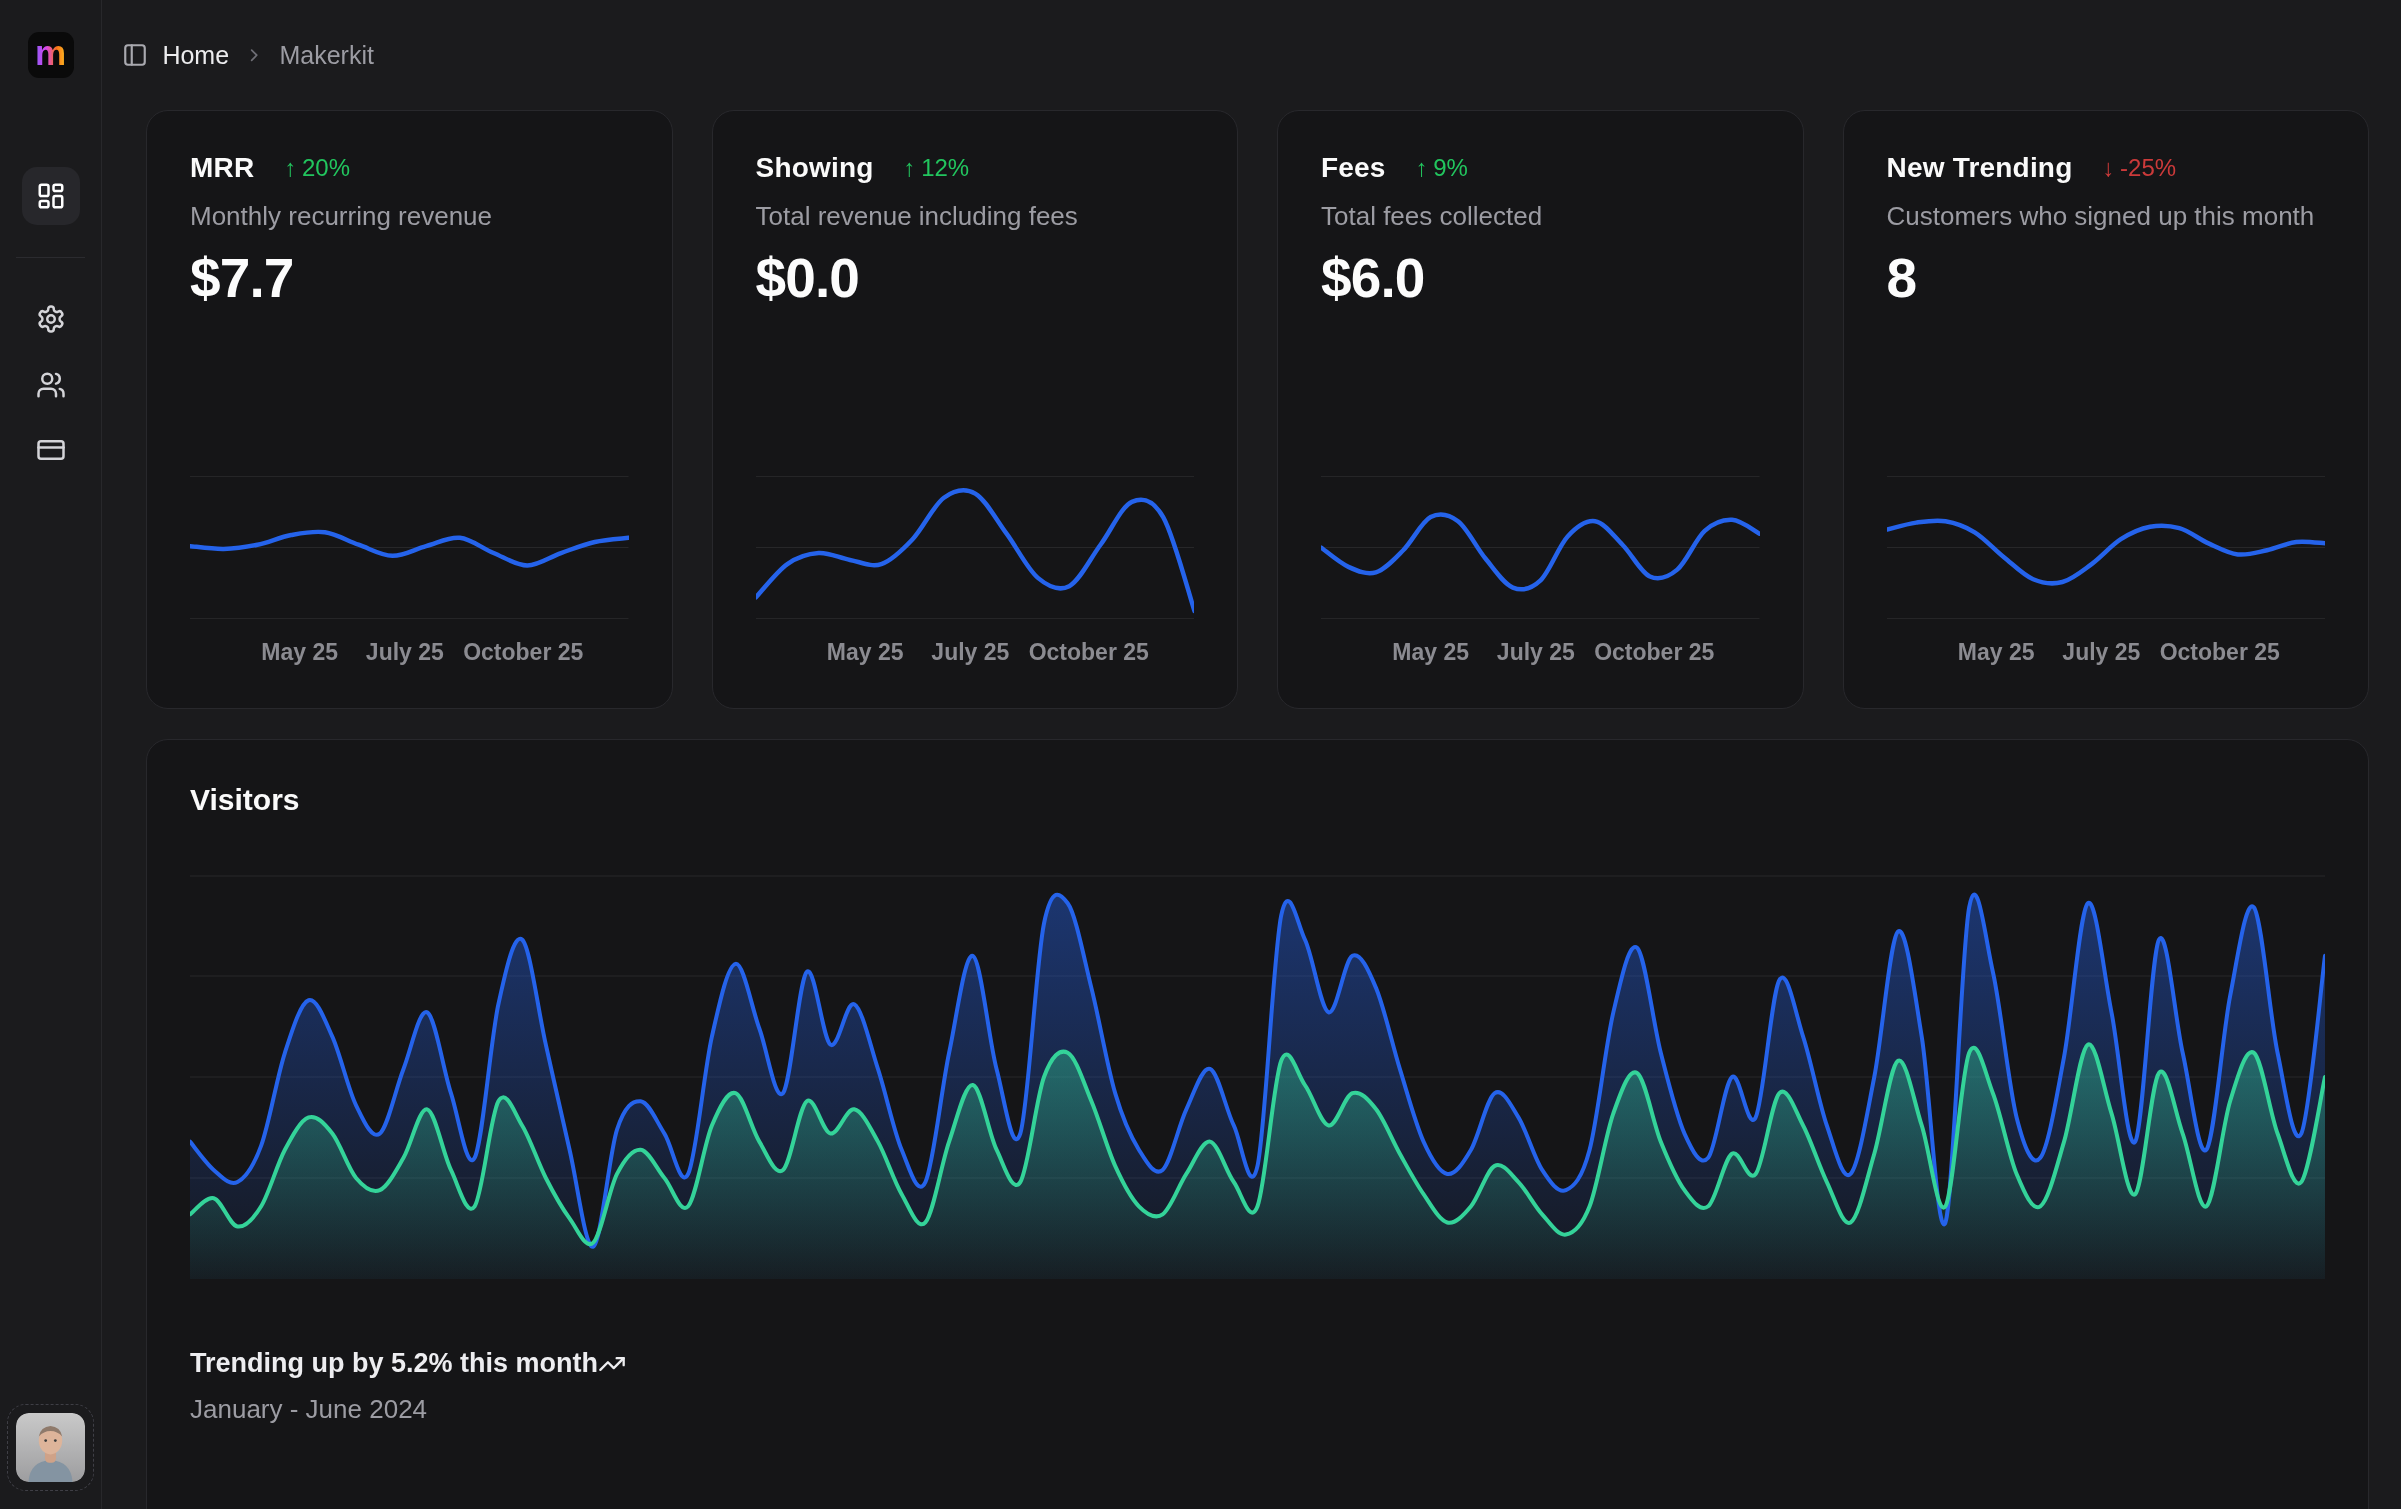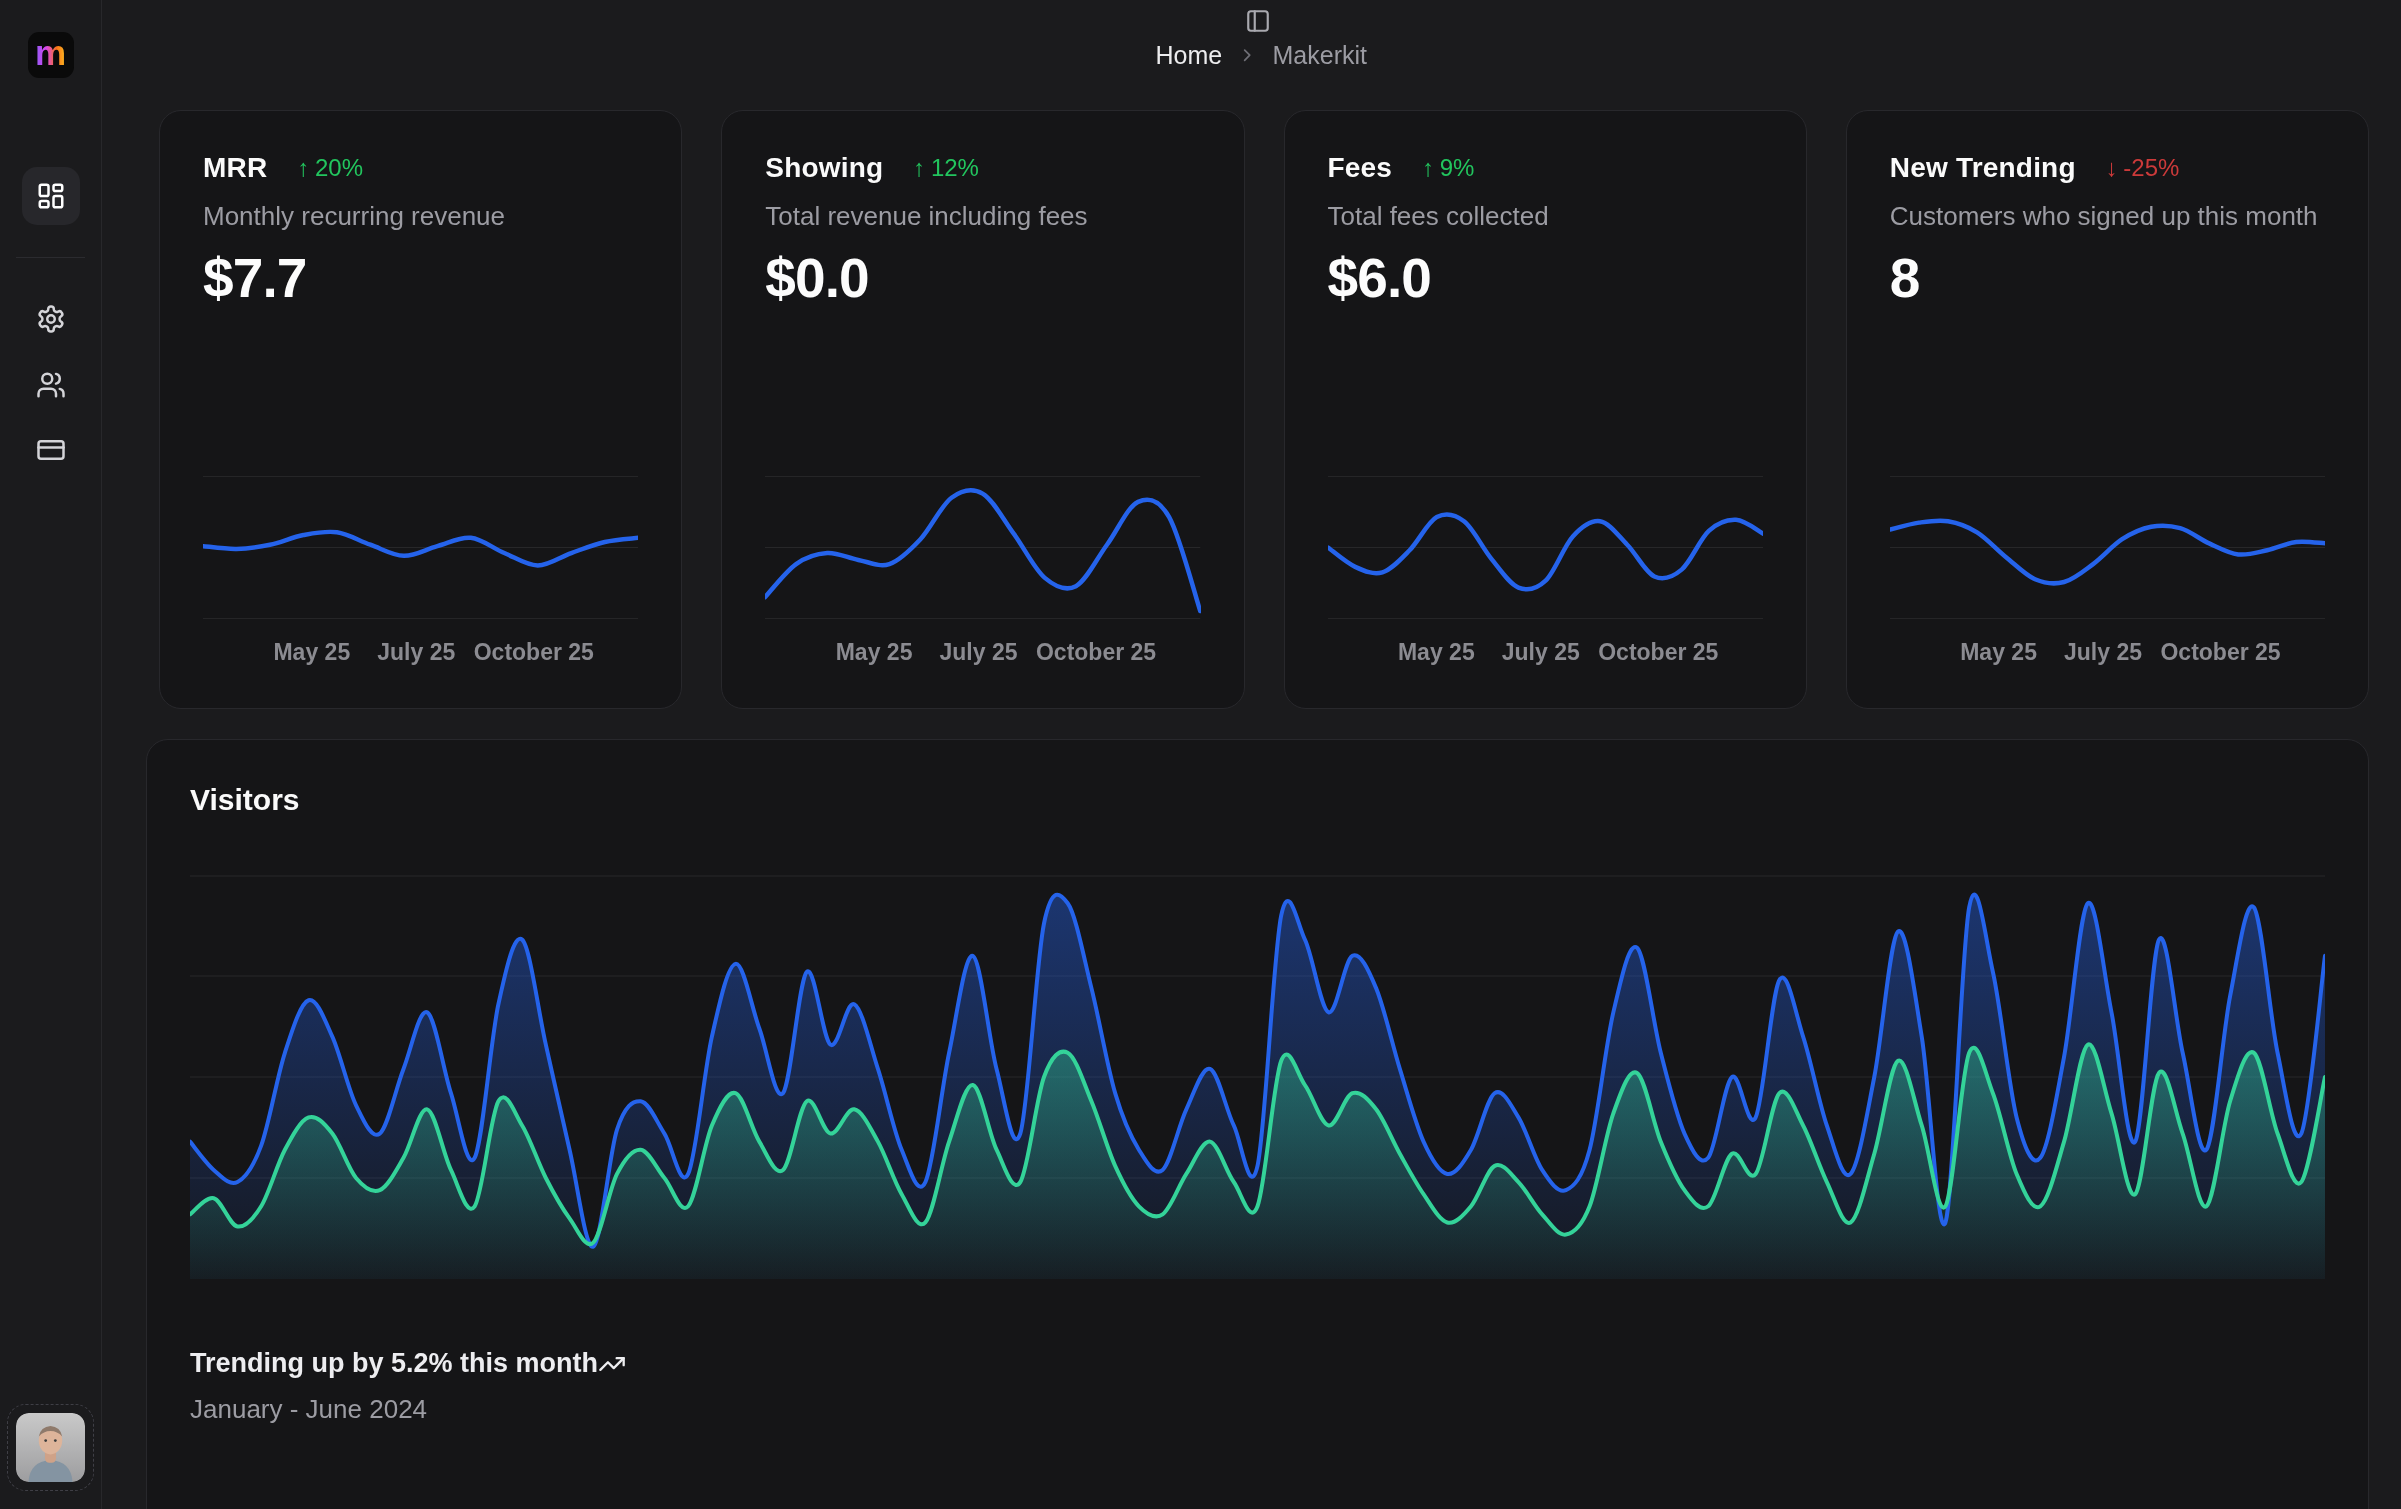--- a/index.html
+++ b/index.html
@@ -40,28 +40,28 @@
   .nav-btn + .nav-btn { margin-top:20.4px; }
   .nav-icon { stroke:#d4d4d8; }
   .nav-icon.active { stroke:#ffffff; }
   .avatar-slot { margin-top:auto; margin-bottom:18.6px; }
   .avatar-ring {
     border:1.9px dashed #3f3f46; border-radius:18.6px; padding:8.4px; cursor:pointer;
   }
   .avatar-img { width:69px; height:69px; border-radius:13px; display:block; }
   
   .main { position:absolute; left:103px; top:0; right:0; bottom:0; }
-  .topbar { height:110px; display:flex; align-items:center; padding-left:11px;flex-direction:column; }
+  .topbar { height:110px; display:flex; align-items:center; padding-left:11px; }
   .panel-btn { width:41px; height:41px; display:flex; align-items:center; justify-content:center; cursor:pointer; }
   .crumbs { display:flex; align-items:center; margin-left:7.4px; }
   .crumb-home { font-size:25px; color:#ececee; font-weight:500; cursor:pointer; }
   .crumb-sep { margin:0 15px; display:flex; align-items:center; }
   .crumb-cur { font-size:25px; color:#9c9ca3; }
   
-  .cards-row { display:flex; gap:39px; padding:0 32px 0 56px; }
+  .cards-row { display:flex; gap:39px; padding:0 32px 0 43px; }
   .card {
     background:#151517; border:1.4px solid #28282c; border-radius:22px;
     flex:1; height:599px; padding:41px 43px 0 43px;
     display:flex; flex-direction:column;
   }
   .card-head { display:flex; align-items:center; }
   .card-title { font-size:28px; font-weight:700; color:#fafafa; letter-spacing:0.2px; }
   .badge { display:flex; align-items:center; gap:5.6px; margin-left:30px; font-size:24px; font-weight:500; }
   .badge .arrow { font-size:24px; }
   .card-sub { margin-top:15px; font-size:26px; line-height:34px; color:#9c9ca3; font-weight:400; }

